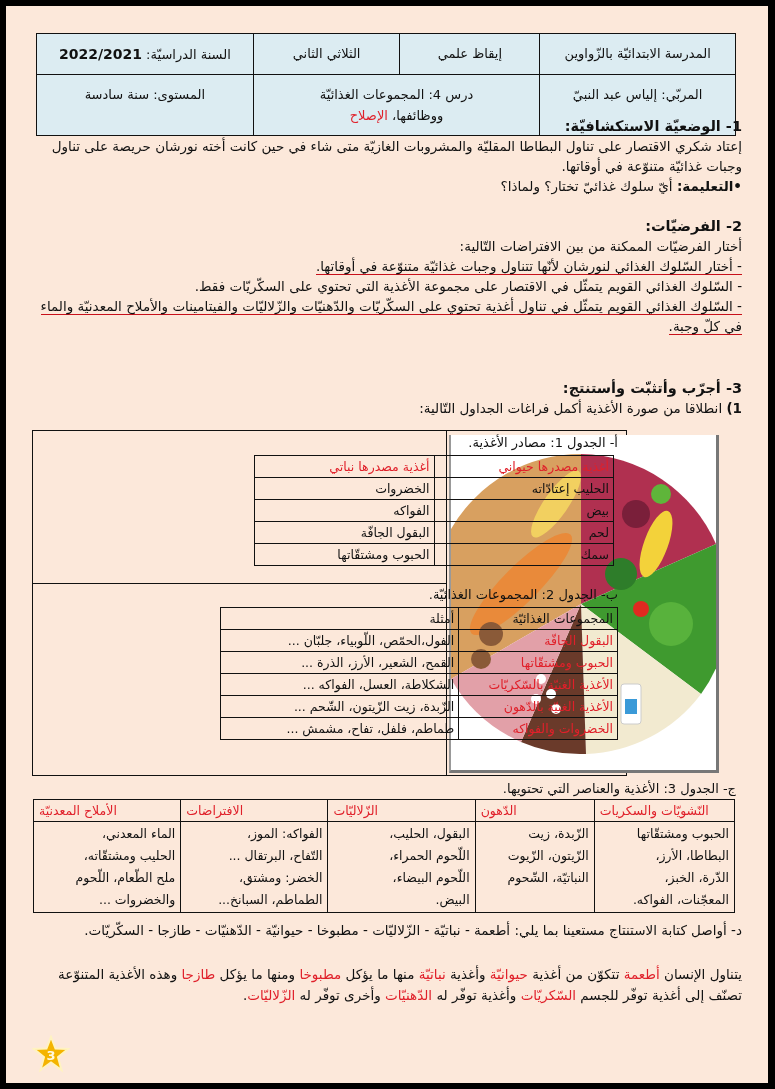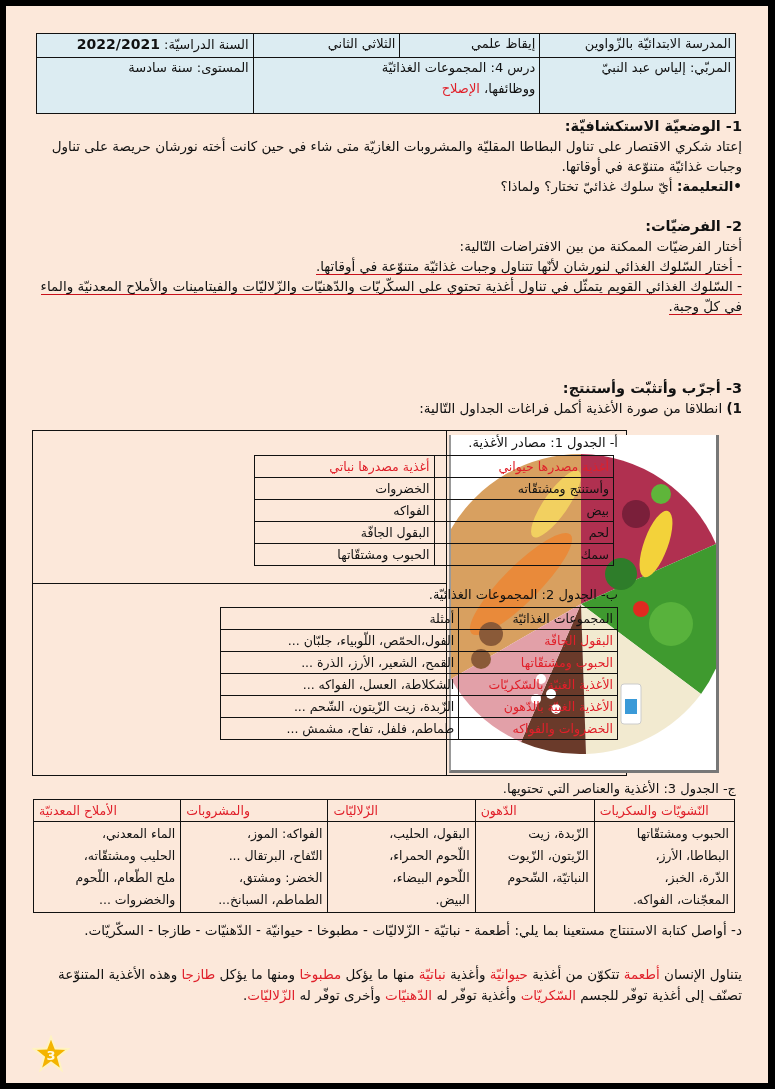--- a/index.html
+++ b/index.html
@@ -6,21 +6,21 @@
   html, body { width: 775px; height: 1089px; overflow: hidden; background: #000; }
   body { font-family: "DejaVu Sans", "Liberation Sans", sans-serif; }
   .page {
     position: absolute; left: 6px; top: 6px; width: 762px; height: 1077px;
     background: #fce8da; direction: rtl; color: #111;
   }
   .header-table {
     position: absolute; left: 30px; top: 27px; width: 700px;
     border-collapse: collapse; background: #dcecf2; font-size: 13px;
   }
-  .header-table td { border: 1.5px solid #111; padding: 2px 4px; vertical-align: top; }
+  .header-table td { border: 1.5px solid #111; text-align: center; padding: 12px 4px; vertical-align: top; }
   .header-table tr.r1 td { height: 24px; }
   .header-table tr.r2 td { height: 56px; }
   .lesson-line1 { display: block; }
   .lesson-line2 { display: block; margin-top: 6px; }
   .underline { }
   .red { color: #e0202a; }
   .sec { position: absolute; right: 26px; left: 26px; font-size: 13.5px; line-height: 20px; }
   .h { font-weight: bold; font-size: 14.5px; }
   .ul-red { border-bottom: 1.5px solid #c8101a; }
   .bullet { font-weight: bold; margin-top: 33px; }
@@ -81,20 +81,21 @@
     <div>إعتاد شكري الاقتصار على تناول البطاطا المقليّة والمشروبات الغازيّة متى شاء في حين كانت أخته نورشان حريصة على تناول وجبات غذائيّة متنوّعة في أوقاتها.</div>
     <div>
       <span class="bullet">•التعليمة:</span><span> أيّ سلوك غذائيّ تختار؟ ولماذا؟</span>
     </div>
   </div>
 
   <div class="sec" style="top:210px">
     <div class="h">2- الفرضيّات:</div>
     <div>أختار الفرضيّات الممكنة من بين الافتراضات التّالية:</div>
     <div><span class="ul-red">- أختار السّلوك الغذائي لنورشان لأنّها تتناول وجبات غذائيّة متنوّعة في أوقاتها.</span></div>
+    <div>- السّلوك الغذائي القويم يتمثّل في الاقتصار على مجموعة الأغذية التي تحتوي على السكّريّات فقط.</div>
     <div><span class="ul-red">- السّلوك الغذائي القويم يتمثّل في تناول أغذية تحتوي على السكّريّات والدّهنيّات والزّلاليّات والفيتامينات والأملاح المعدنيّة والماء في كلّ وجبة.</span></div>
   </div>
 
   <div class="sec" style="top:372px">
     <div class="h">3- أجرّب وأتثبّت وأستنتج:</div>
     <div>
       <span style="font-weight:bold">1)</span><span> انطلاقا من صورة الأغذية أكمل فراغات الجداول التّالية:</span>
     </div>
   </div>
 
@@ -131,21 +132,21 @@
     </div>
 
     <div class="tcap" style="right:8px; top:4px">أ- الجدول 1: مصادر الأغذية.</div>
     <table class="t" style="right:12px; top:24px; width:360px">
       <tbody>
           <tr>
         <td class="red" style="width:50%">أغذية مصدرها حيواني</td>
         <td class="red">أغذية مصدرها نباتي</td>
       </tr>
       <tr>
-        <td>وأستنتج ومشتقّاته</td>
+        <td>الحليب إعتادّاته</td>
             <td>الخضروات</td>
       </tr>
       <tr>
         <td>بيض</td>
             <td>الفواكه</td>
       </tr>
       <tr>
         <td>لحم</td>
             <td>البقول الجافّة</td>
       </tr>
@@ -189,21 +190,21 @@
       </table>
   </div>
 
   <div class="tcap" style="right:32px; top:775px">ج- الجدول 3: الأغذية والعناصر التي تحتويها.</div>
   <table class="t3" style="top:793px; left:27px; width:702px">
     <tbody>
         <tr>
       <th style="width:20%">النّشويّات والسكريات</th>
       <th style="width:17%">الدّهون</th>
       <th style="width:21%">الزّلاليّات</th>
-      <th style="width:21%">والمشروبات</th>
+      <th style="width:21%">الافتراضات</th>
       <th style="width:21%">الأملاح المعدنيّة</th>
     </tr>
     <tr>
       <td>
         <div>الحبوب ومشتقّاتها</div>
         <div>البطاطا، الأرز،</div>
         <div>الذّرة، الخبز،</div>
         <div>المعجّنات، الفواكه.</div>
       </td>
       <td>

